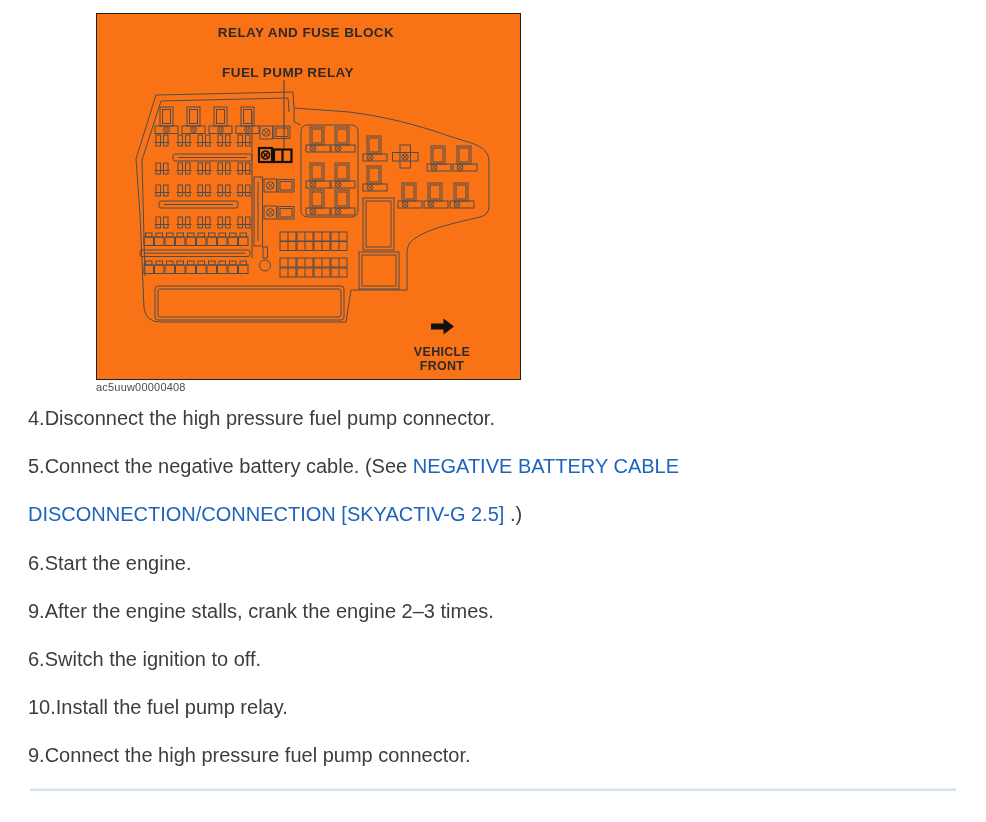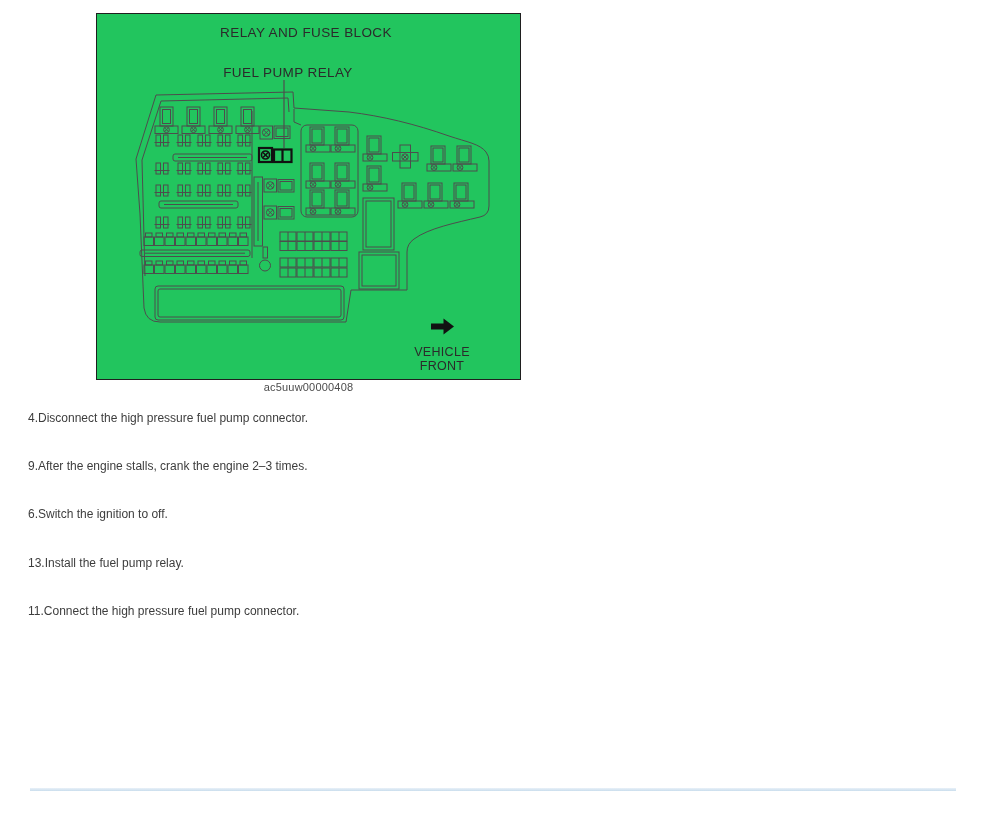--- a/index.html
+++ b/index.html
@@ -4,30 +4,30 @@
 <style>
   html,body{margin:0;padding:0;}
   body{
     width:986px;height:822px;position:relative;background:#ffffff;
     font-family:"Liberation Sans", sans-serif;
     color:var(--body-text,#3d3d3d);
     overflow:hidden;
   }
   .figure-frame{
     position:absolute;left:96px;top:13px;width:423px;height:365px;
-    border:1px solid #1f1f1f;background:#22c55e;
+    border:1px solid #1f1f1f;background:#f97316;font-weight:bold;
   }
   .figure-frame svg{display:block;width:423px;height:365px;}
   .figure-caption{
     position:absolute;left:96px;top:381px;width:425px;
-    text-align:center;font-size:11px;color:#4c4c4c;letter-spacing:0.2px;
+    text-align:left;font-size:11px;color:#4c4c4c;letter-spacing:0.2px;
   }
   .steps{position:absolute;left:28px;top:394px;right:28px;}
   .step{
-    line-height:48.2px;font-size:12px;white-space:pre-wrap;
+    line-height:48.2px;font-size:20px;white-space:pre-wrap;
     color:var(--body-text,#3d3d3d);
   }
   .step a{color:var(--link,#1e63bd);text-decoration:none;cursor:pointer;}
   .divider{
     position:absolute;left:30px;right:30px;top:788px;height:3px;
     background:linear-gradient(to bottom,var(--divider-top,#e9f1f8),var(--divider-bottom,#c9dded));
   }
   svg text{font-family:"Liberation Sans", sans-serif;}
 </style>
 </head>
@@ -231,19 +231,21 @@
     <path d="M334,309.5 h12.5 v-5 l10.5,8 -10.5,8 v-5 h-12.5 z" fill="#111" stroke="none"></path>
     <text x="345" y="342" text-anchor="middle" font-size="12.5" letter-spacing="0.3" fill="var(--diagram-text,#2b2b2b)">VEHICLE</text>
     <text x="345" y="356" text-anchor="middle" font-size="12.5" letter-spacing="0.3" fill="var(--diagram-text,#2b2b2b)">FRONT</text>
   </svg>
 </div>
 
 <div class="figure-caption">ac5uuw00000408</div>
 
 <div class="steps">
   <div class="step"><span>4.Disconnect the high pressure fuel pump connector.</span><a></a><span></span></div>
+  <div class="step"><span>5.Connect the negative battery cable. (See </span><a>NEGATIVE BATTERY CABLE DISCONNECTION/CONNECTION [SKYACTIV-G 2.5]</a><span> .)</span></div>
+  <div class="step"><span>6.Start the engine.</span><a></a><span></span></div>
   <div class="step"><span>9.After the engine stalls, crank the engine 2–3 times.</span><a></a><span></span></div>
   <div class="step"><span>6.Switch the ignition to off.</span><a></a><span></span></div>
-  <div class="step"><span>13.Install the fuel pump relay.</span><a></a><span></span></div>
-  <div class="step"><span>11.Connect the high pressure fuel pump connector.</span><a></a><span></span></div>
+  <div class="step"><span>10.Install the fuel pump relay.</span><a></a><span></span></div>
+  <div class="step"><span>9.Connect the high pressure fuel pump connector.</span><a></a><span></span></div>
 </div>
 
 <div class="divider"></div>
 
 </body></html>

